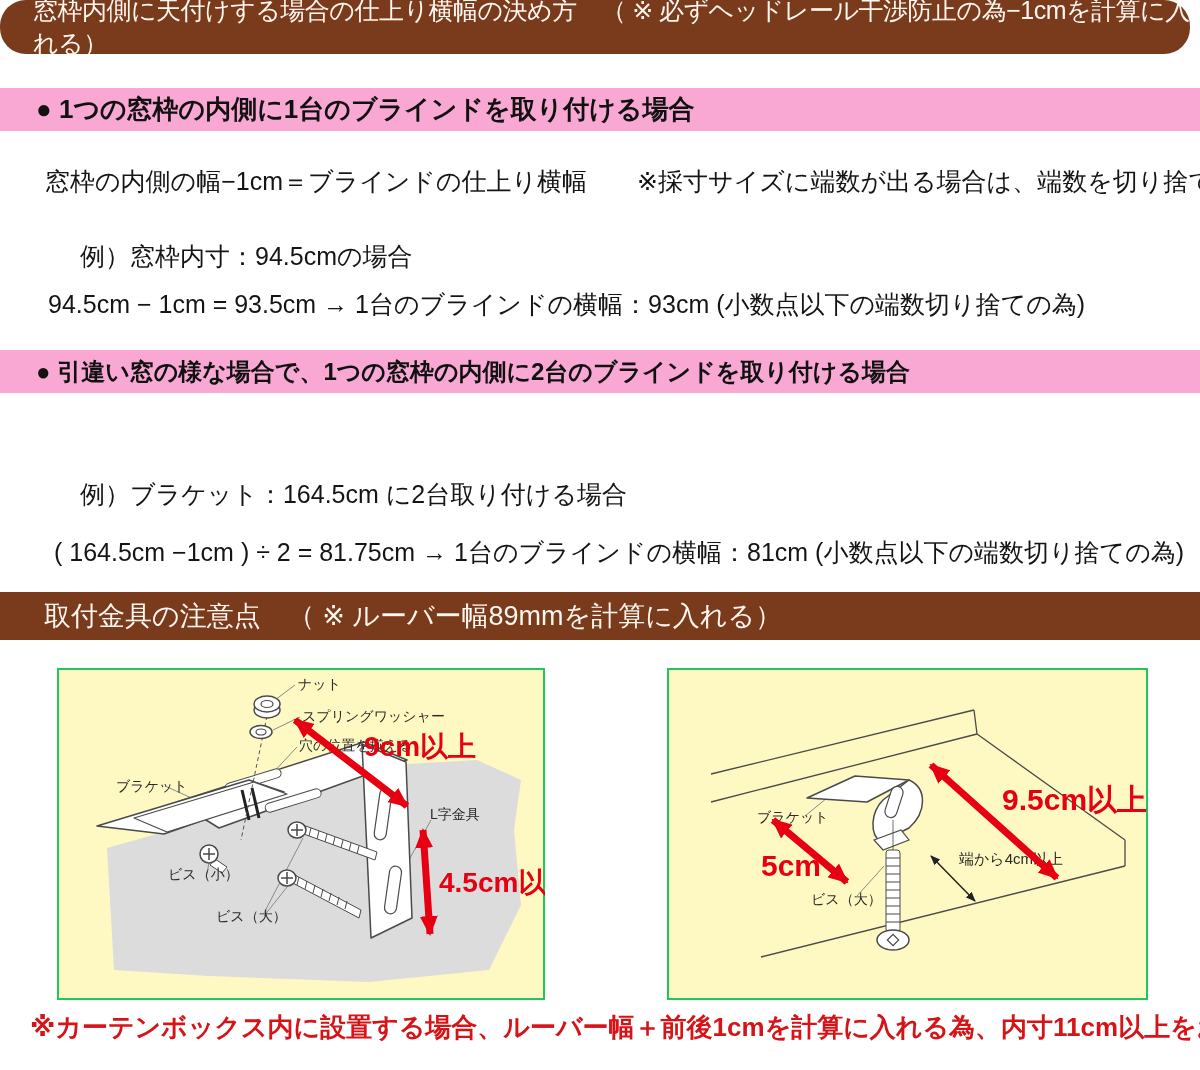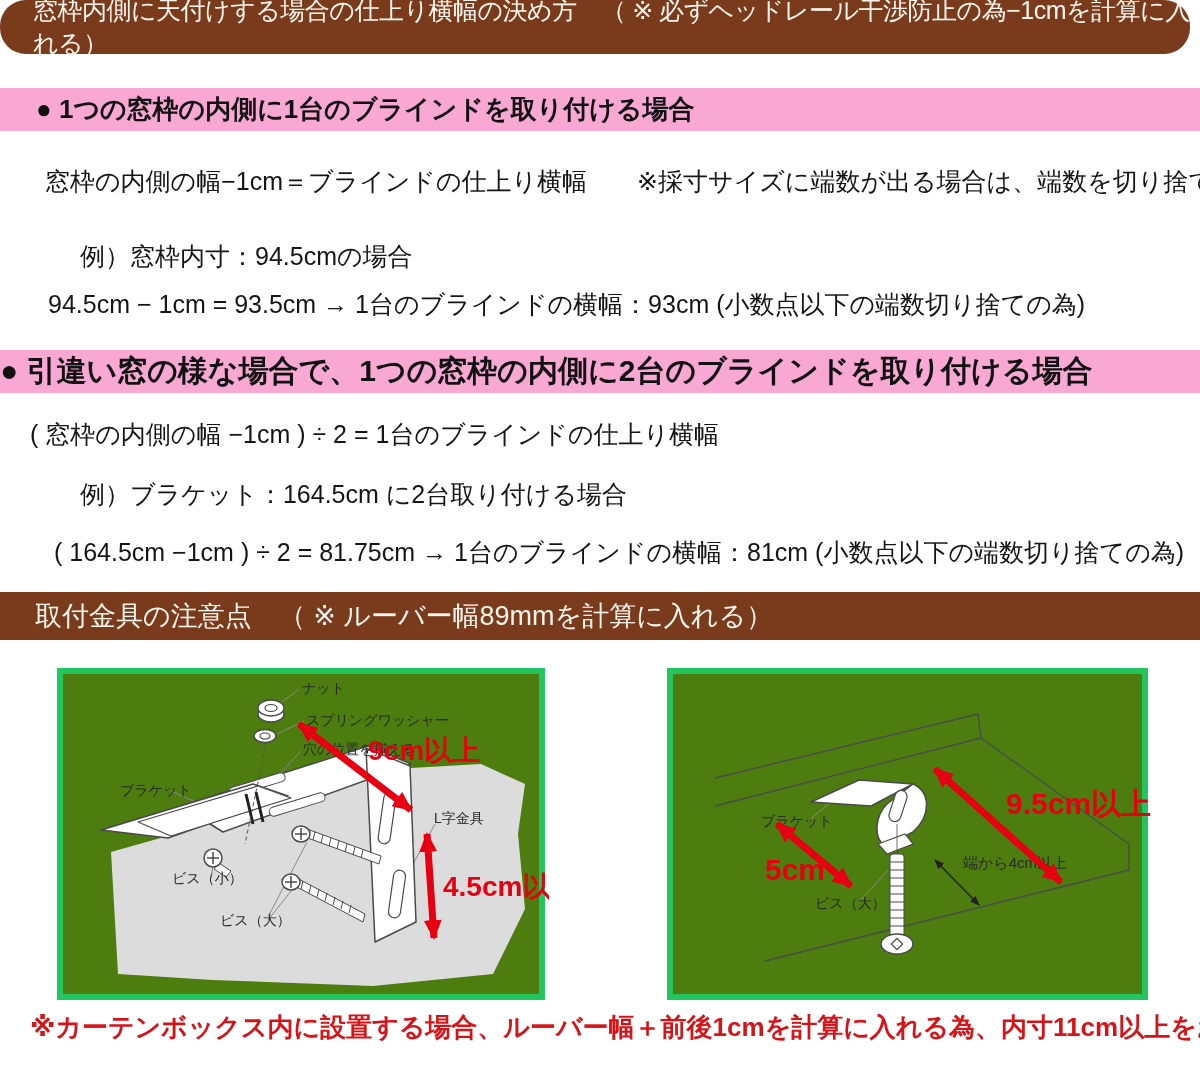--- a/index.html
+++ b/index.html
@@ -3,25 +3,25 @@
 <meta charset="utf-8">
 <style>
   html,body{margin:0;padding:0;background:#ffffff;}
   .page{position:relative;width:1200px;height:1070px;background:#ffffff;overflow:hidden;
         font-family:"Liberation Sans","DejaVu Sans",sans-serif;color:#111;}
   .bar{position:absolute;left:0;display:flex;align-items:center;box-sizing:border-box;}
   .bar-brown{background:#7a3a1c;color:#fdf6ee;}
   .bar-yellow{background:#f9a8d4;color:#111;}
   .title-bar{top:0;width:1190px;height:54px;padding-left:33px;font-size:25px;letter-spacing:-0.5px;border-radius:26px;}
   .sec1-bar{top:88px;width:1200px;height:43px;padding-left:36px;font-size:26px;font-weight:bold;}
-  .sec2-bar{top:350px;width:1200px;height:43px;font-size:30px;font-weight:bold;}
-  .hw-bar{top:592px;width:1200px;height:48px;padding-left:35px;font-size:27px;}
+  .sec2-bar{top:350px;width:1200px;height:43px;padding-left:36px;font-size:24px;font-weight:bold;}
+  .hw-bar{top:592px;width:1200px;height:48px;padding-left:44px;font-size:27px;}
   .bodyline{position:absolute;font-size:25px;white-space:pre;color:#151515;}
   .note-red{position:absolute;top:1010px;left:30px;font-size:26px;font-weight:bold;color:#d61418;white-space:pre;}
-  .diagram-box{position:absolute;top:668px;height:332px;border:6px solid #22c55e;background:#4d7c0f;box-sizing:border-box;}
+  .diagram-box{position:absolute;top:668px;height:332px;border:2px solid #22c55e;background:#fef9c3;box-sizing:border-box;}
   .box-left{left:57px;width:488px;}
   .box-right{left:667px;width:481px;}
   svg{display:block;}
   .lbl{font-size:14px;fill:#2a2a2a;}
   .lbl15{font-size:15px;fill:#2a2a2a;}
   .dim{font-weight:bold;fill:#e60012;}
   .ink{stroke:#4a4a4a;fill:none;}
   .part{stroke:#4a4a4a;fill:#ffffff;}
   .leader{stroke:#8a8a8a;stroke-width:1;fill:none;}
 </style>
@@ -37,21 +37,20 @@
   <div class="bar bar-yellow sec1-bar">
     <span>● 1つの窓枠の内側に1台のブラインドを取り付ける場合</span>
   </div>
   <div class="bodyline" style="top:165px;left:45px;">窓枠の内側の幅−1cm＝ブラインドの仕上り横幅　　※採寸サイズに端数が出る場合は、端数を切り捨てて計算する</div>
   <div class="bodyline" style="top:227px;left:80px;margin-top:13px;">例）窓枠内寸：94.5cmの場合</div>
   <div class="bodyline" style="top:288px;left:48px;">94.5cm − 1cm = 93.5cm → 1台のブラインドの横幅：93cm (小数点以下の端数切り捨ての為)</div>
 
   <div class="bar bar-yellow sec2-bar">
     <span>● 引違い窓の様な場合で、1つの窓枠の内側に2台のブラインドを取り付ける場合</span>
   </div>
-  <div class="bodyline" style="top:418px;left:30px;">( 窓枠の内側の幅 −1cm ) ÷ 2 = 1台のブラインドの仕上り横幅</div>
   <div class="bodyline" style="top:478px;left:80px;">例）ブラケット：164.5cm に2台取り付ける場合</div>
   <div class="bodyline" style="top:536px;left:30px;margin-left:24px;">( 164.5cm −1cm ) ÷ 2 = 81.75cm → 1台のブラインドの横幅：81cm (小数点以下の端数切り捨ての為)</div>
 
   <div class="bar bar-brown hw-bar">
     <span>取付金具の注意点　（ ※ ルーバー幅89mmを計算に入れる）</span>
   </div>
 
   <div class="diagram-box box-left">
     <svg width="486" height="330" viewBox="0 0 486 330">
       <defs>

